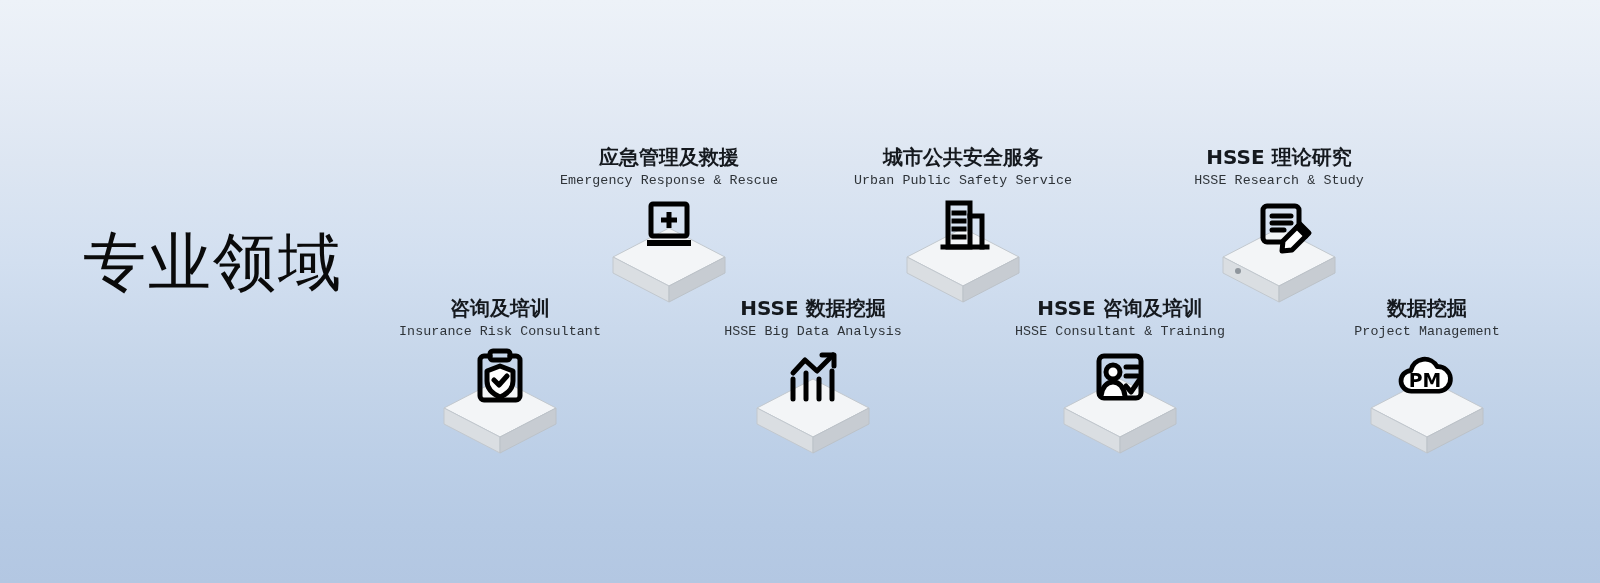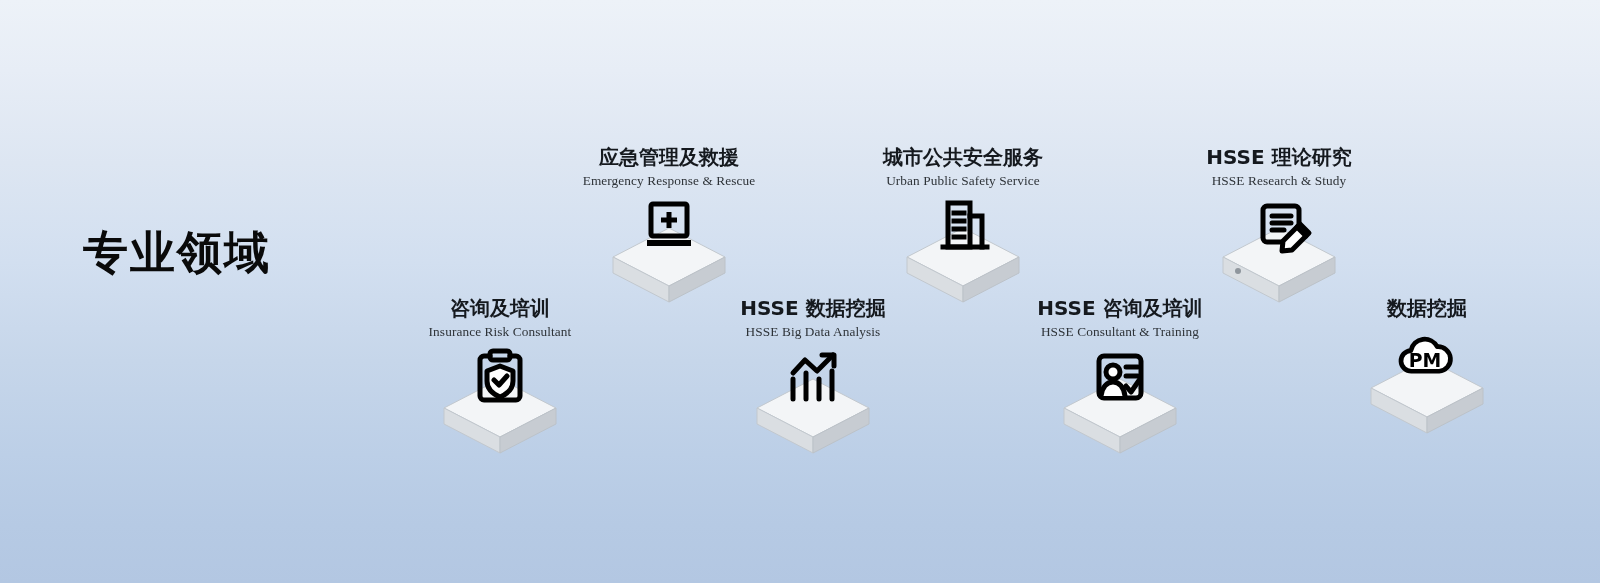--- a/index.html
+++ b/index.html
@@ -28,22 +28,22 @@
         #b6cae4 90%,
         #b3c7e2 100%);
     overflow: hidden;
   }
 
   
   .section-title {
     position: absolute;
     left: 83px;
     top: 228px;
-    font-size: 45px;
-    font-weight: bold;
+    font-size: 63px;
+    font-weight: normal;
     letter-spacing: 2px;
     color: #0a0a0a;
     line-height: 1.1;
     white-space: nowrap;
     font-family: "DejaVu Sans", "Liberation Sans", sans-serif;
   }
 
   
   .item {
     position: absolute;
@@ -60,21 +60,21 @@
     font-family: "DejaVu Sans", "Liberation Sans", sans-serif;
   }
   .item-sub {
     font-size: 13.3px;
     font-weight: normal;
     color: #2e3338;
     line-height: 1.35;
     margin-top: 2px;
     white-space: nowrap;
     letter-spacing: 0.1px;
-    font-family: Liberation Serif, serif;
+    font-family: Liberation Mono, monospace;
   }
 
   
   .pedestal-wrap {
     position: relative;
     width: 260px;
     height: 110px;
     margin-top: 6px;
   }
   .pedestal {
@@ -245,20 +245,21 @@
           <line x1="38" y1="20" x2="50" y2="20"></line>
           <line x1="38" y1="29" x2="50" y2="29"></line>
           <polyline points="38,39 43,45 52,32"></polyline>
         </svg>
       </div>
     </div>
   </div>
 
   <div class="item row-bot" style="left:1427px; top:296px;">
     <div class="item-title">数据挖掘</div>
+    <div class="item-sub">Project Management</div>
     <div class="pedestal-wrap">
       <div class="pedestal">
         <svg viewBox="0 0 120 82" xmlns="http://www.w3.org/2000/svg">
           <polygon points="60,4 116,33 60,62 4,33" fill="#f3f5f7" stroke="#c2c8ce" stroke-width="1"></polygon>
           <polygon points="4,33 60,62 60,78 4,49" fill="#dadee2" stroke="#c2c8ce" stroke-width="1"></polygon>
           <polygon points="116,33 60,62 60,78 116,49" fill="#c7ccd2" stroke="#bcc2c8" stroke-width="1"></polygon>
         </svg>
       </div>
       <div class="glyph" style="margin-left:-34px; width:68px;">
         <svg viewBox="0 0 68 64" xmlns="http://www.w3.org/2000/svg" fill="none" stroke="#000" stroke-width="5" stroke-linecap="round" stroke-linejoin="round">

